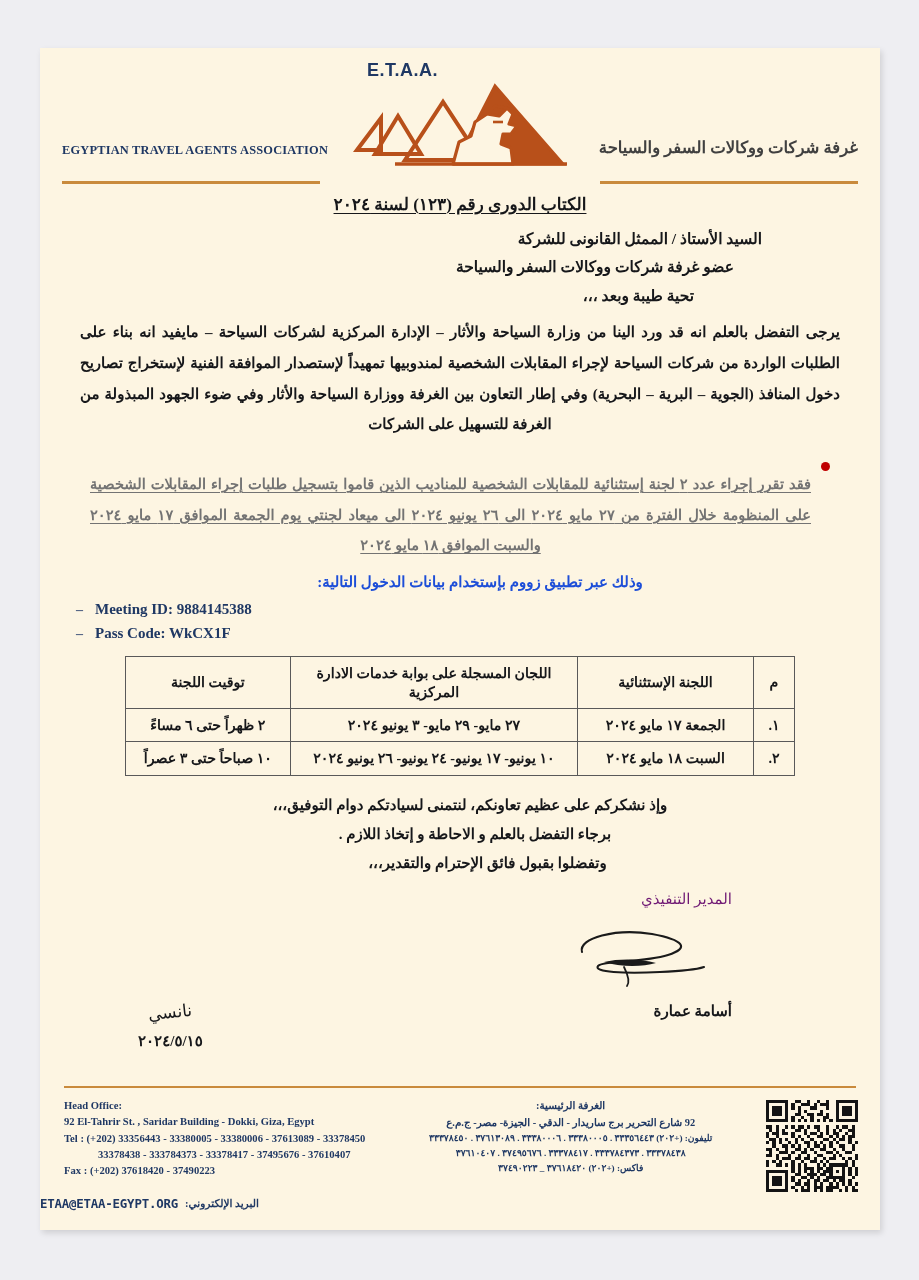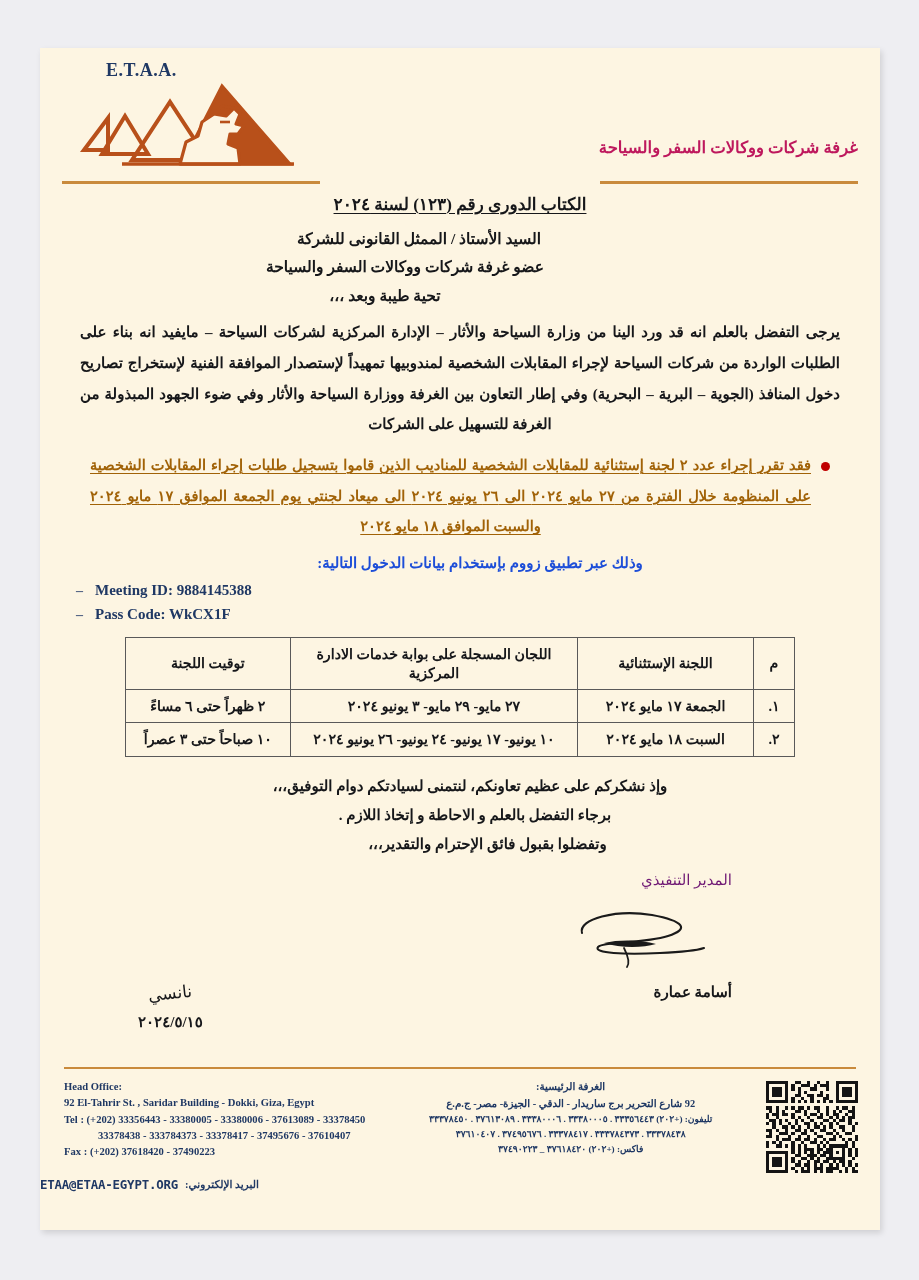--- a/index.html
+++ b/index.html
@@ -40,21 +40,21 @@
   }
   .hdr-side {
     width: 265px;
     padding-bottom: 14px;
   }
   .hdr-ar {
     text-align: right;
     font-family: "Liberation Serif", serif;
     font-size: 16.5px;
     font-weight: bold;
-    color: #be185d;
+    color: #404040;
     letter-spacing: 0px;
     white-space: nowrap;
     direction: rtl;
   }
   .hdr-en {
     text-align: left;
     direction: ltr;
     font-family: "Liberation Serif", serif;
     font-size: 12.4px;
     font-weight: bold;
@@ -68,23 +68,23 @@
     margin-top: 9px;
   }
   .logo-wrap {
     width: 250px;
     height: 116px;
     position: relative;
     flex: none;
   }
   .logo-txt {
     position: absolute;
-    left: 44px;
+    left: 32px;
     top: 4px;
-    font-family: Liberation Serif, serif;
+    font-family: Liberation Sans, sans-serif;
     font-weight: bold;
     font-size: 18px;
     color: #1f3864;
     letter-spacing: 0.5px;
     direction: ltr;
   }
 
   
   .body {
     padding: 0 36px;
@@ -94,21 +94,21 @@
     text-align: center;
     font-size: 17px;
     font-weight: bold;
     color: #16171a;
     text-decoration: underline;
     text-underline-offset: 3px;
     margin: 6px 0 14px 0;
     letter-spacing: 0.3px;
   }
   .salute {
-    text-align: center;
+    text-align: right;
     font-size: 15.5px;
     font-weight: bold;
     color: #16171a;
     margin: 0 28px 9px 0;
     line-height: 1.25;
   }
   .s-1 { margin-right: 82px; }
   .s-2 { margin-right: 110px; }
   .s-3 { margin-right: 150px; }
 
@@ -133,27 +133,28 @@
     width: 9px;
     height: 9px;
     border-radius: 50%;
     background: #c00000;
     margin: 12px 8px 0 10px;
   }
   .bullet-text {
     flex: 1;
     font-size: 14.6px;
     font-weight: bold;
-    color: #a16207;
+    color: #737373;
     line-height: 2.1;
     text-align: justify;
     text-align-last: center;
     text-decoration: underline;
     text-underline-offset: 3px;
     text-decoration-thickness: 1.4px;
+    margin-top: 19px;
   }
 
   .zoom-lead {
     text-align: center;
     font-size: 15px;
     font-weight: bold;
     color: #1d4ed8;
     margin: 12px 0 10px 0;
     padding-left: 40px;
   }
@@ -362,20 +363,23 @@
           <path d="M118 108 L124 86 L136 80 L140 66 L152 58 L164 60 L172 52 L178 58
                    L174 68 L182 70 L176 78 L168 78 L166 88 L176 92 L178 108 Z" fill="#fdf5e2" stroke="#b8501a" stroke-width="3.2" stroke-linejoin="round"></path>
 
           <path d="M152 58 L160 50 L172 52" fill="none" stroke="#b8501a" stroke-width="3"></path>
           <path d="M158 66 L168 66" fill="none" stroke="#b8501a" stroke-width="2.6"></path>
 
           <path d="M60 108 L232 108" fill="none" stroke="#b8501a" stroke-width="3.5"></path>
         </svg>
       </div>
 
+      <div class="hdr-side">
+        <div class="hdr-en">EGYPTIAN TRAVEL AGENTS ASSOCIATION</div>
+      </div>
     </div>
 
     <div style="display:flex; justify-content:space-between;">
       <div class="hdr-rule" style="width:258px;"></div>
       <div style="width:250px"></div>
       <div class="hdr-rule" style="width:258px;"></div>
     </div>
   </div>
 
   <div class="body">

